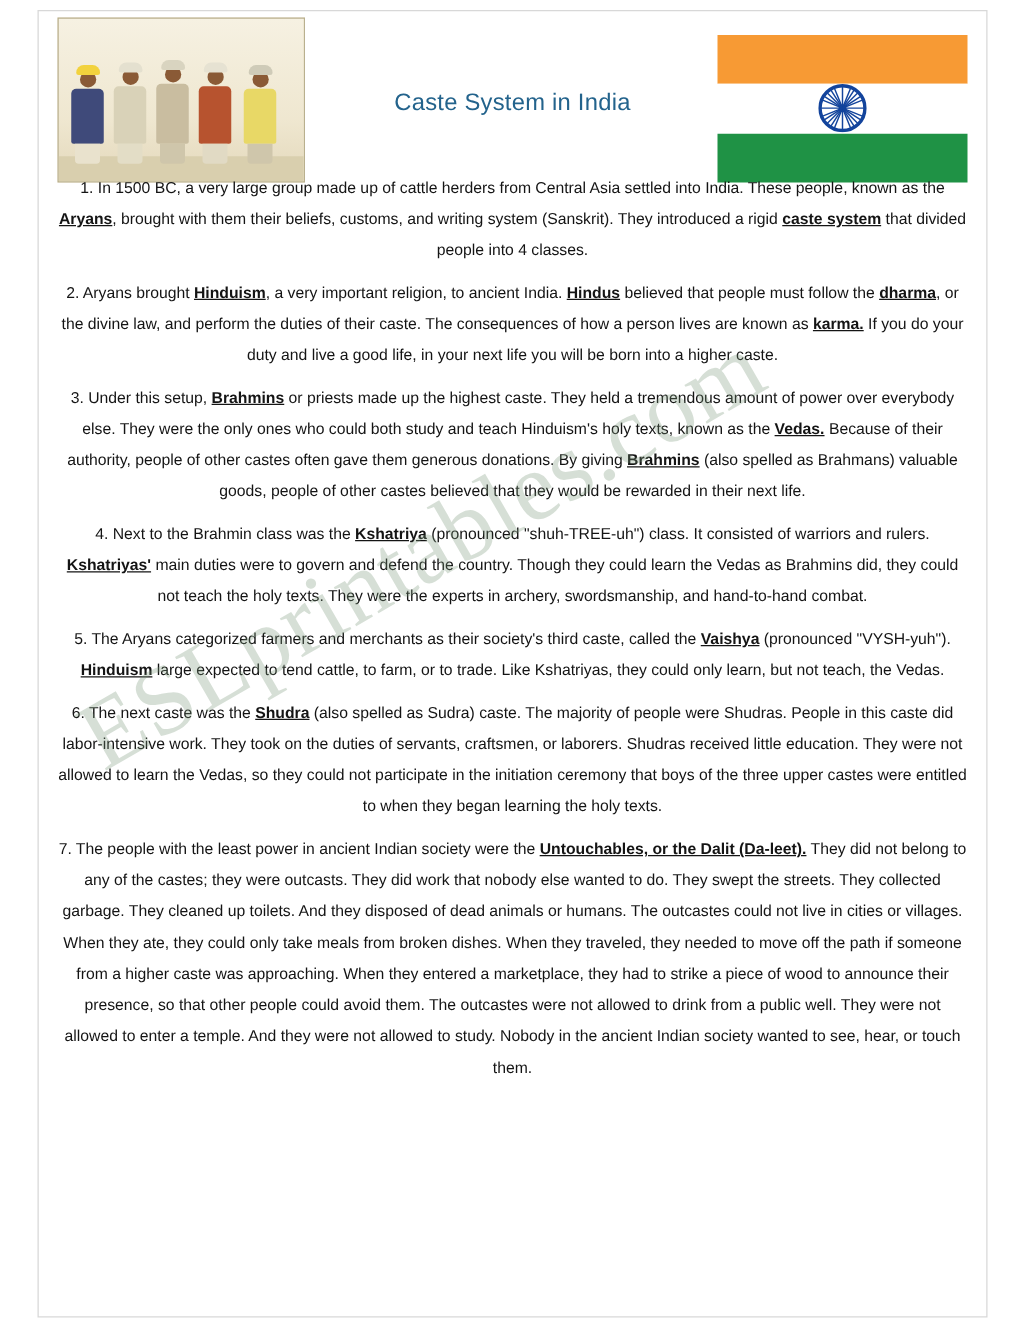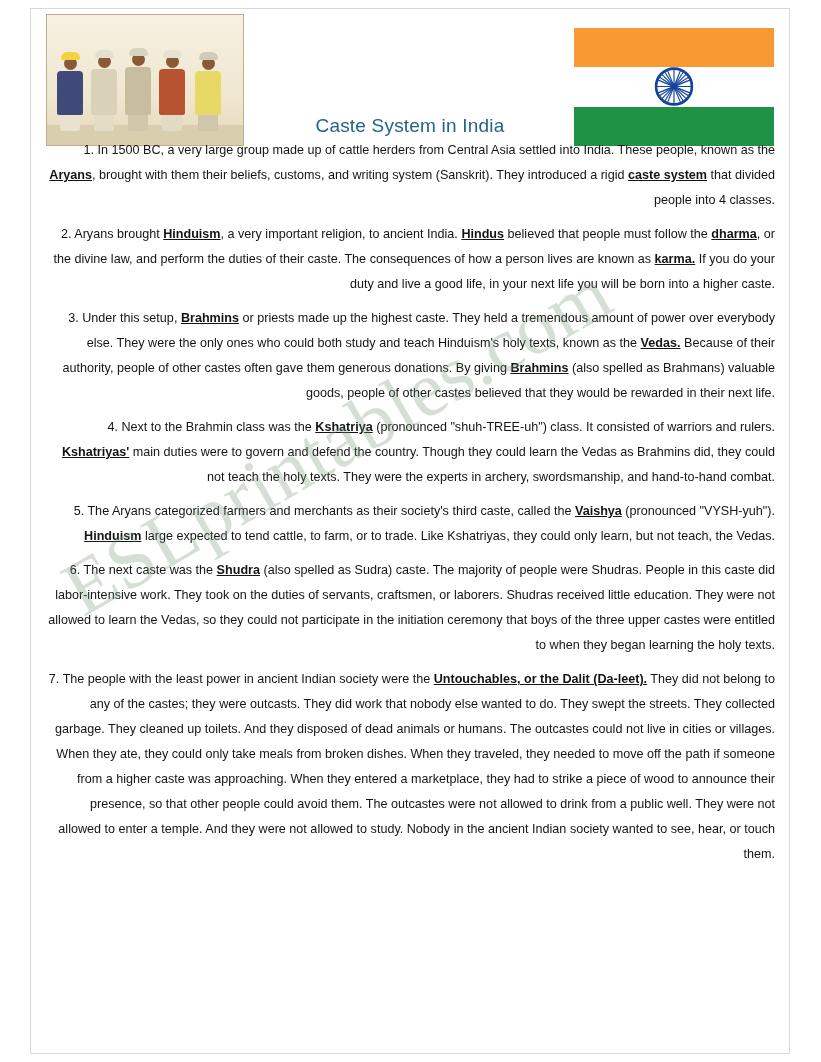--- a/index.html
+++ b/index.html
@@ -103,21 +103,20 @@
   .header-title {
     position: absolute;
     left: 220px;
     top: 58px;
     width: 300px;
     text-align: center;
     font-size: 19px;
     color: #23638c;
     font-family: "Liberation Sans", sans-serif;
     letter-spacing: .2px;
-    margin-top: 43px;
   }
   .flag {
     position: absolute;
     right: 8px;
     top: 14px;
     width: 200px;
     height: 118px;
   }
   .flag .band {
     position: absolute;
@@ -136,21 +135,21 @@
   }
   
   .content {
     position: absolute;
     left: 45px;
     top: 138px;
     width: 730px;
     font-size: 12.6px;
     line-height: 25px;
     color: #141414;
-    text-align: right;
+    text-align: center;
   }
   .para {
     margin: 0 0 9px 0;
   }
   .i { }
   .bu { font-weight: bold; text-decoration: underline; }
   
   .watermark {
     position: absolute;
     left: 70px;

